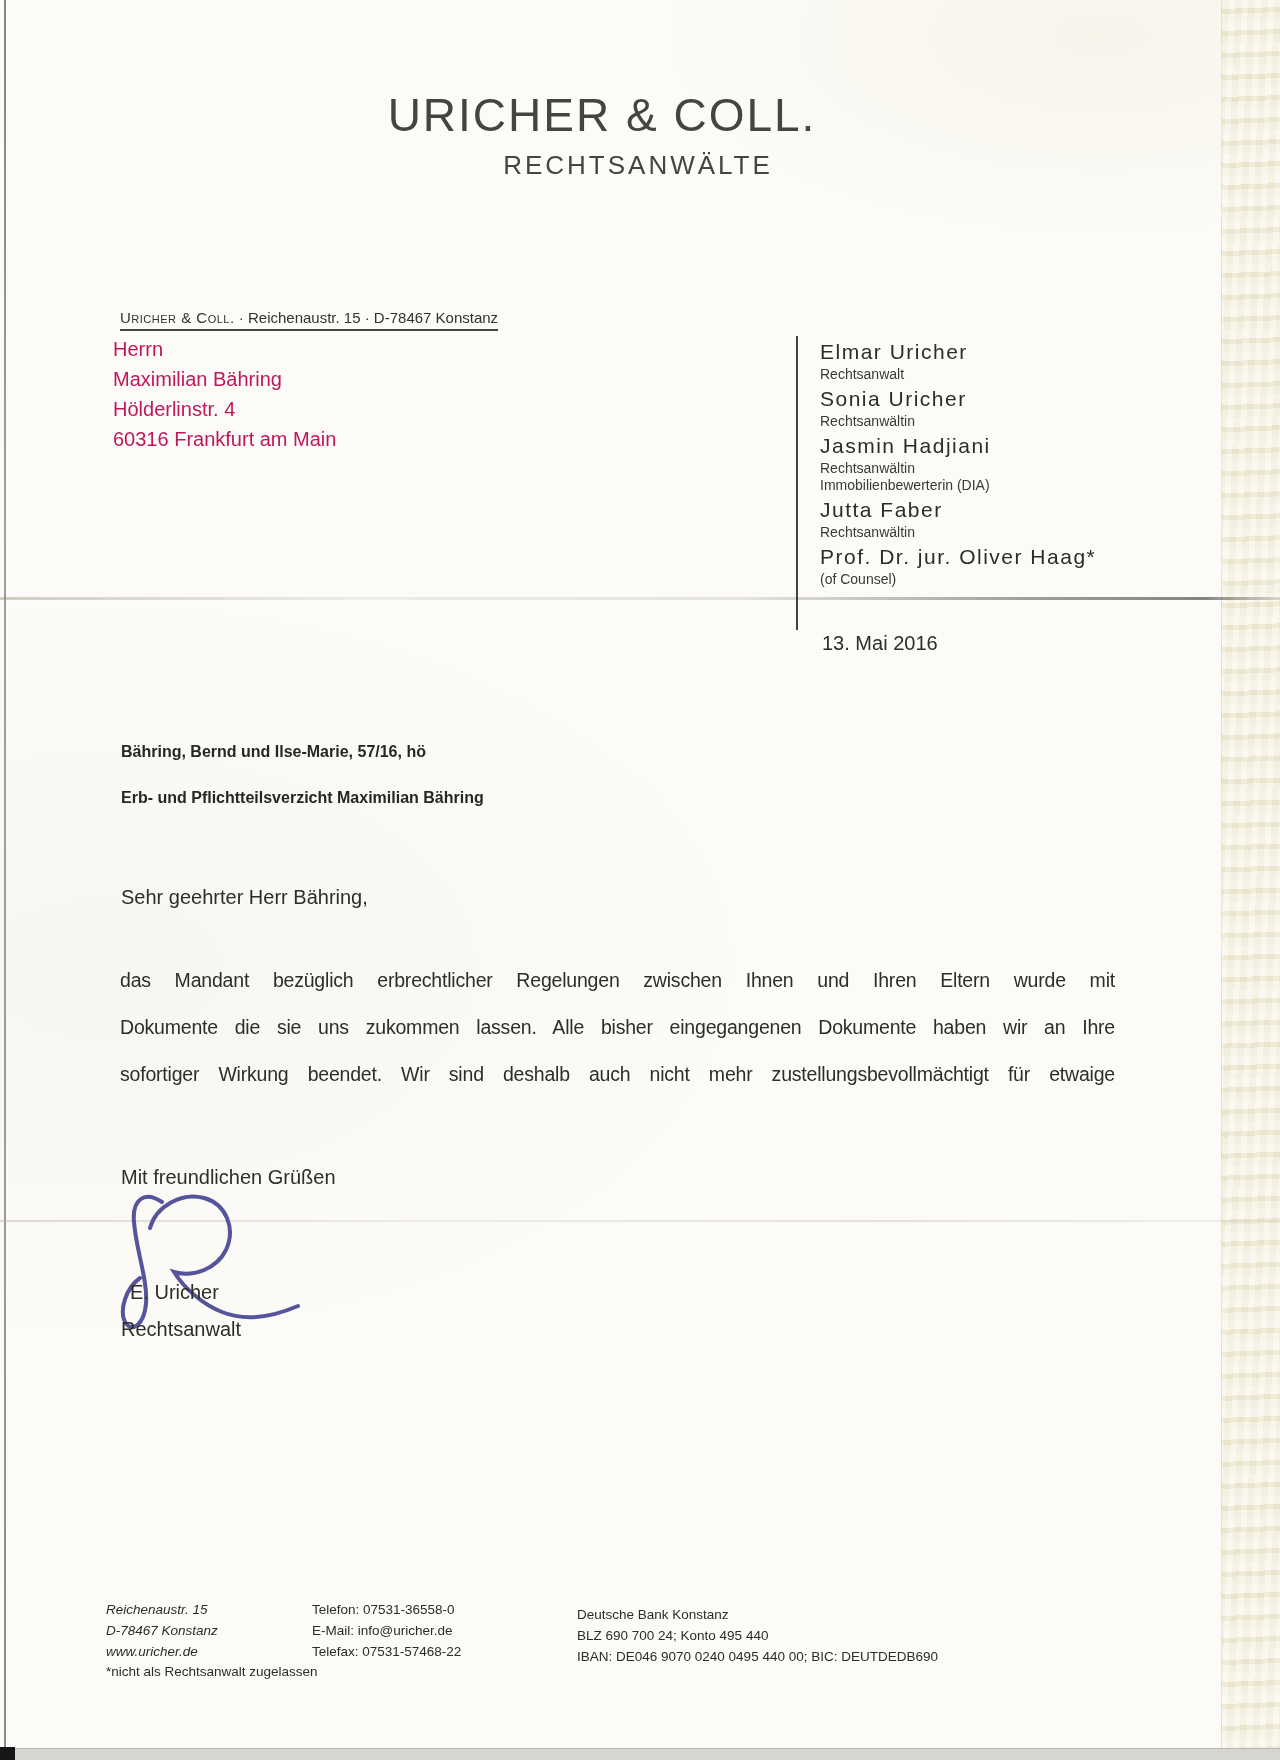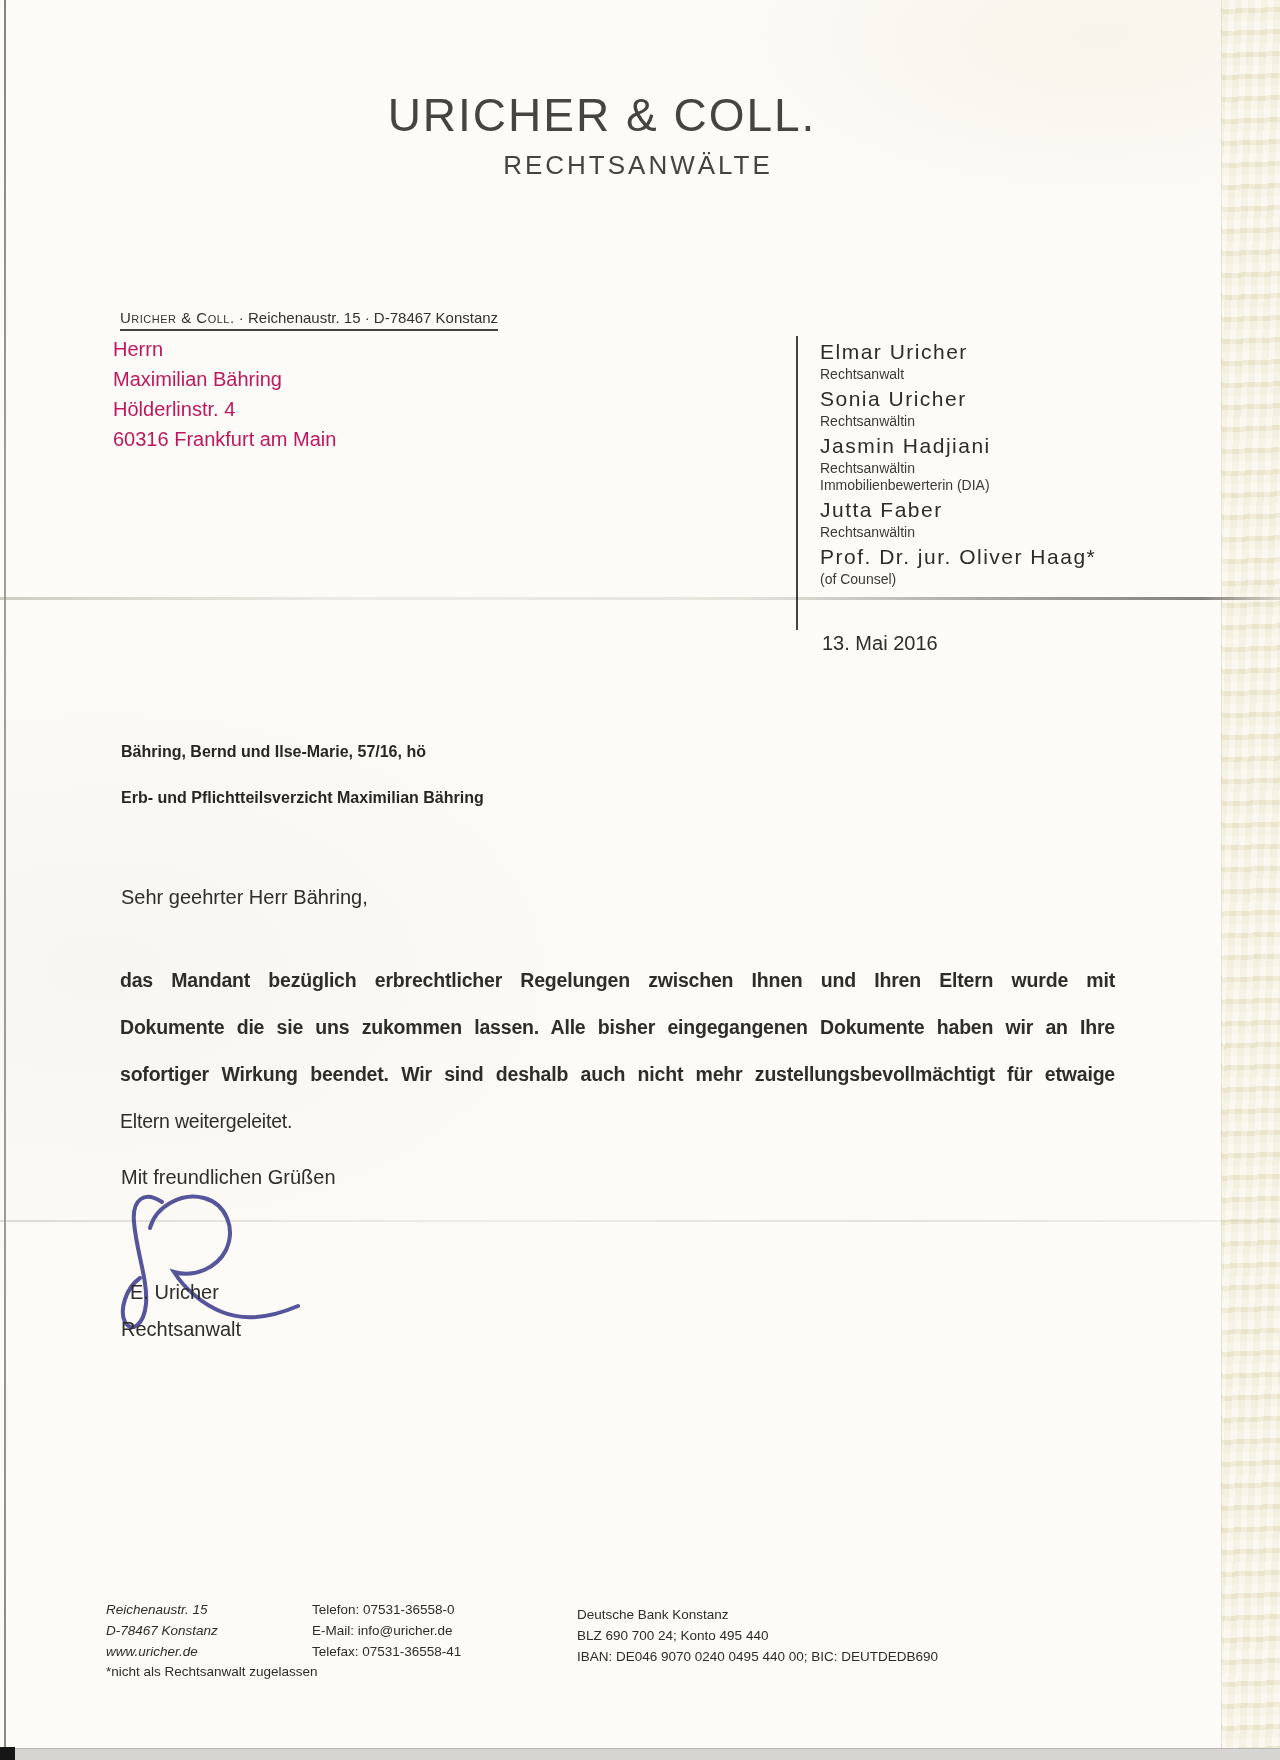--- a/index.html
+++ b/index.html
@@ -49,21 +49,21 @@
   .att-group{margin-bottom:2px;}
   .att-name{font-size:21px;letter-spacing:1.5px;line-height:28px;color:#2d2c27;}
   .att-title{font-size:14px;line-height:17px;color:#3a3933;}
 
   .date{left:822px;top:632px;font-size:20px;color:#2e2d28;}
 
   
   .subject{left:121px;top:729px;font-size:16px;font-weight:bold;line-height:46px;color:#272621;}
   .salutation{left:121px;top:886px;font-size:20px;color:#2e2d28;}
   .body-par{left:120px;top:957px;width:995px;font-size:19.5px;letter-spacing:-0.2px;line-height:47px;color:#2e2d28;}
-  .body-par .jl{text-align:justify;text-align-last:justify;font-weight:bold;}
+  .body-par .jl{text-align:justify;text-align-last:justify;}
 
   
   .regards{left:121px;top:1166px;font-size:20px;color:#2e2d28;}
   .signature{left:98px;top:1188px;}
   .signer{left:121px;top:1281px;font-size:20px;color:#2e2d28;margin-left:9px;}
   .signer-title{left:121px;top:1318px;font-size:20px;color:#2e2d28;}
 
   
   .footer-col{font-size:13.5px;line-height:21px;color:#2d2c27;}
   .f-addr{left:106px;top:1599px;font-style:italic;}
@@ -126,41 +126,40 @@
   <div>Bähring, Bernd und Ilse-Marie, 57/16, hö</div>
   <div>Erb- und Pflichtteilsverzicht Maximilian Bähring</div>
 </div>
 
 <div class="abs salutation">Sehr geehrter Herr Bähring,</div>
 
 <div class="abs body-par">
   <div class="jl">das Mandant bezüglich erbrechtlicher Regelungen zwischen Ihnen und Ihren Eltern wurde mit</div>
   <div class="jl">Dokumente die sie uns zukommen lassen. Alle bisher eingegangenen Dokumente haben wir an Ihre</div>
   <div class="jl">sofortiger Wirkung beendet. Wir sind deshalb auch nicht mehr zustellungsbevollmächtigt für etwaige</div>
-  <div>Eltern weitergeleitet.</div>
 </div>
 
 <div class="abs regards">Mit freundlichen Grüßen</div>
 
 <svg class="abs signature" width="230" height="155" viewBox="0 0 230 155">
   <path d="M64,14 C46,2 34,12 36,34 C38,62 50,92 48,116 C46,136 34,146 27,134 C21,122 28,100 42,90" fill="none" stroke-width="4" stroke-linecap="round" opacity="0.88" stroke="#3f3c8e"></path>
   <path d="M52,40 C58,18 84,4 106,10 C128,16 138,40 128,62 C119,80 96,90 76,84 C86,100 104,116 124,124 C146,133 172,130 200,118" fill="none" stroke-width="4" stroke-linecap="round" opacity="0.88" stroke="#3f3c8e"></path>
 </svg>
 
 <div class="abs signer">E. Uricher</div>
 <div class="abs signer-title">Rechtsanwalt</div>
 
 <div class="abs footer-col f-addr">
   <div>Reichenaustr. 15</div>
   <div>D-78467 Konstanz</div>
   <div>www.uricher.de</div>
 </div>
 <div class="abs footer-col f-contact">
   <div>Telefon: 07531-36558-0</div>
   <div>E-Mail: info@uricher.de</div>
-  <div>Telefax: 07531-36558-41</div>
+  <div>Telefax: 07531-57468-22</div>
 </div>
 <div class="abs footer-col f-bank">
   <div>Deutsche Bank Konstanz</div>
   <div>BLZ 690 700 24; Konto 495 440</div>
   <div>IBAN: DE046 9070 0240 0495 440 00; BIC: DEUTDEDB690</div>
 </div>
 <div class="abs f-note">*nicht als Rechtsanwalt zugelassen</div>
 
 </body></html>

